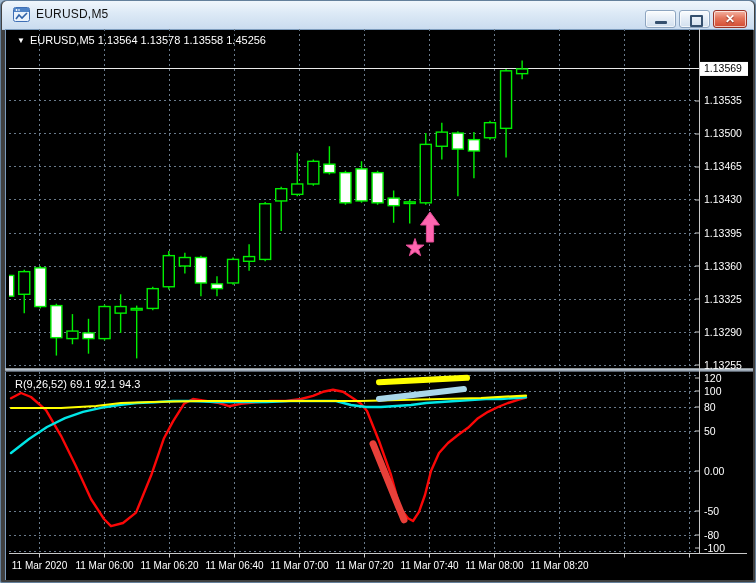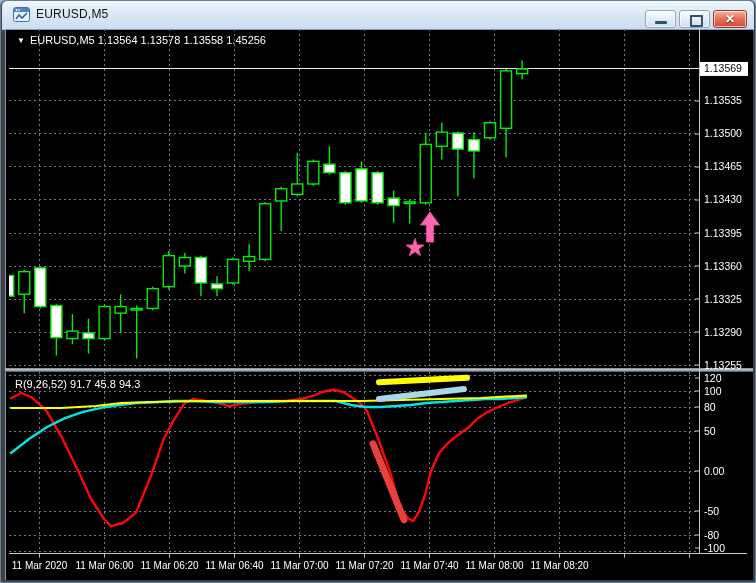--- a/index.html
+++ b/index.html
@@ -248,16 +248,16 @@
           <text x="363.5" y="568" text-anchor="middle" fill="#ffffff" font-size="10px">11 Mar 07:20</text>
           <text x="428.5" y="568" text-anchor="middle" fill="#ffffff" font-size="10px">11 Mar 07:40</text>
           <text x="493.5" y="568" text-anchor="middle" fill="#ffffff" font-size="10px">11 Mar 08:00</text>
           <text x="558.5" y="568" text-anchor="middle" fill="#ffffff" font-size="10px">11 Mar 08:20</text>
         </g>
       </svg>
     <div class="hdr" style="left:12px;top:5px;">
       <span class="tri">▼</span><span>EURUSD,M5  1.13564 1.13578 1.13558 1.45256</span>
     </div>
     <div class="hdr" style="left:10px;top:349px;">
-      <span>R(9,26,52) 91.7 45.8 94.3</span>
+      <span>R(9,26,52) 69.1 92.1 94.3</span>
     </div>
   </div>
 </div>
 
 </body></html>

